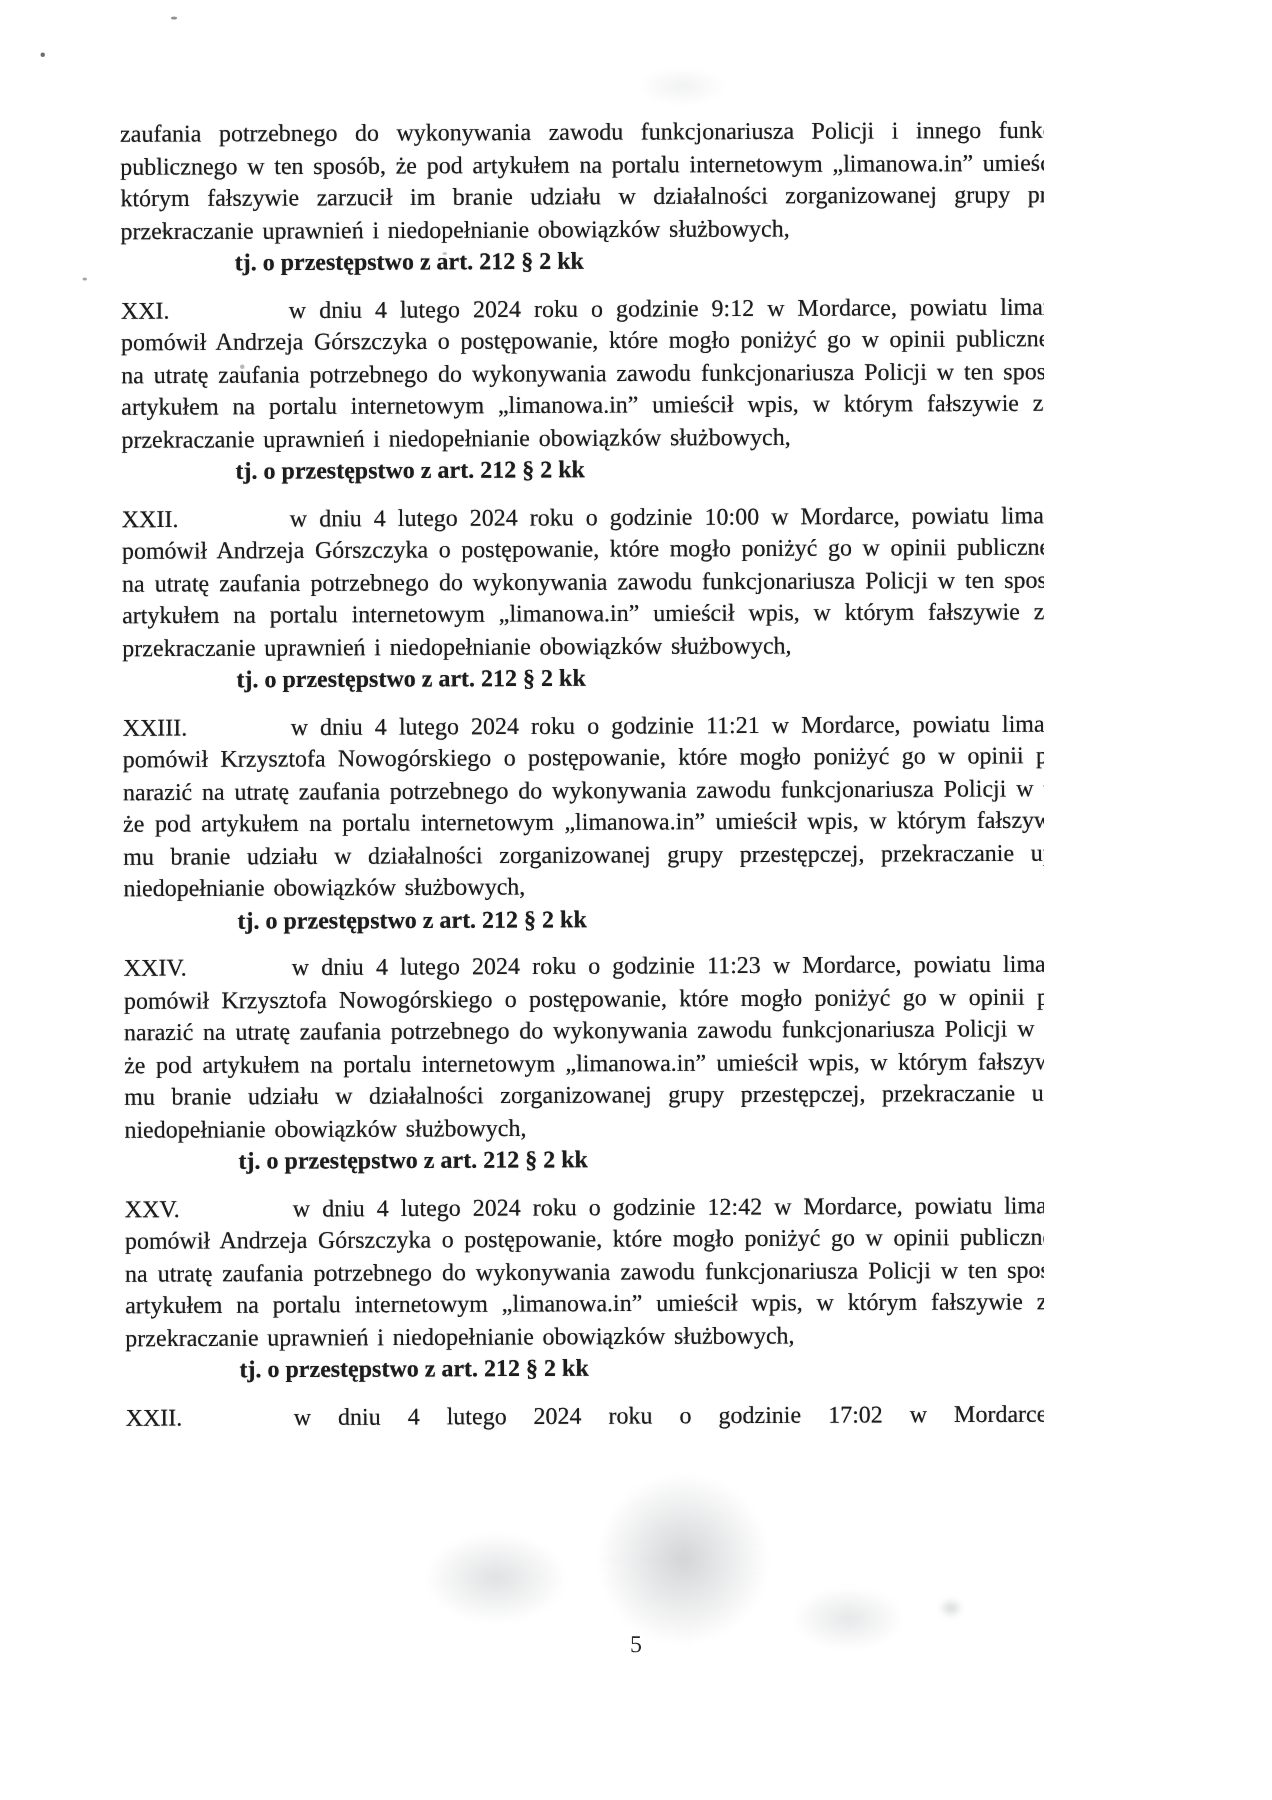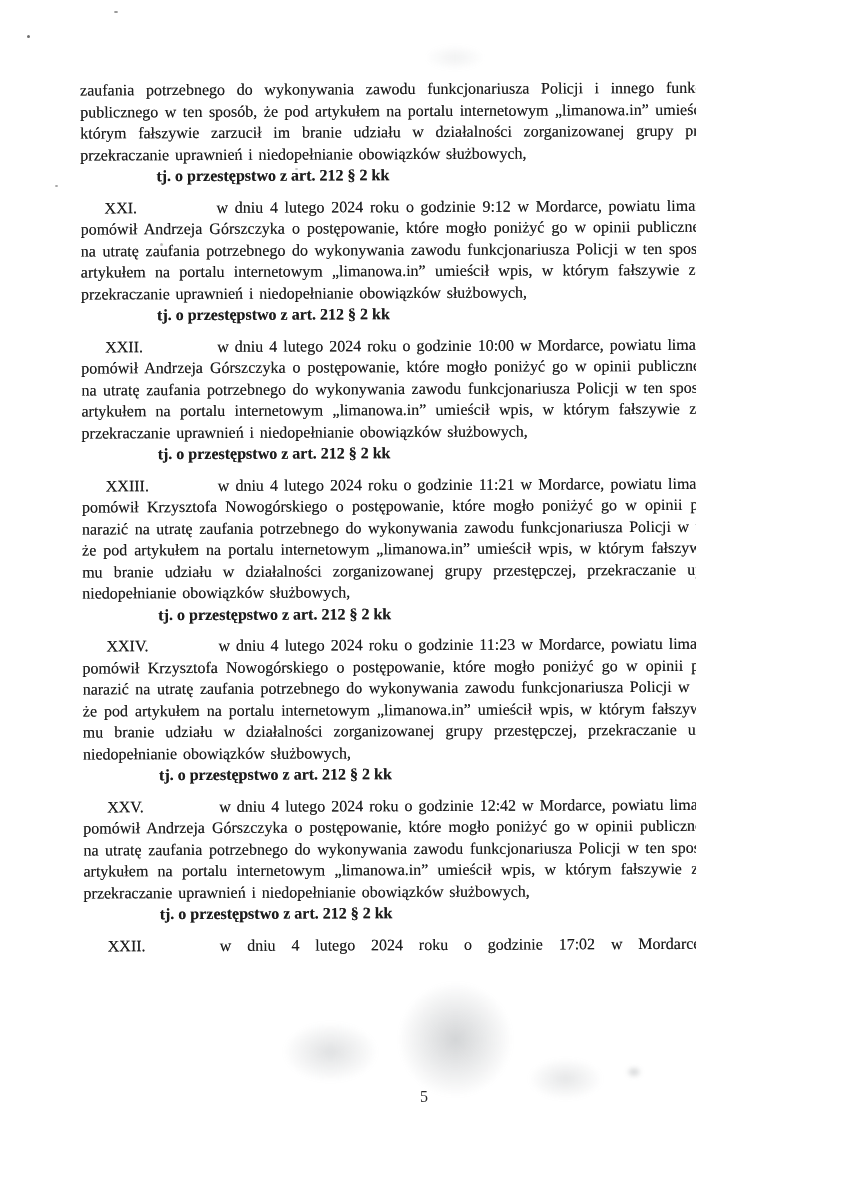--- a/index.html
+++ b/index.html
@@ -35,21 +35,20 @@
     word-spacing: 1.8px;
     text-shadow: 0 0 0.6px rgba(25,25,25,0.65);
   }
   .last-justify {
     text-align-last: justify;
   }
   .roman-num {
     display: inline-block;
     width: 112px;
     vertical-align: top;
-    margin-left: 24px;
   }
   .charge-line {
     margin: 0;
     padding-left: 76px;
     font-size: 16px;
     line-height: 21.5px;
     font-weight: bold;
     text-shadow: 0 0 0.6px rgba(25,25,25,0.65);
   }
   .page-number {

